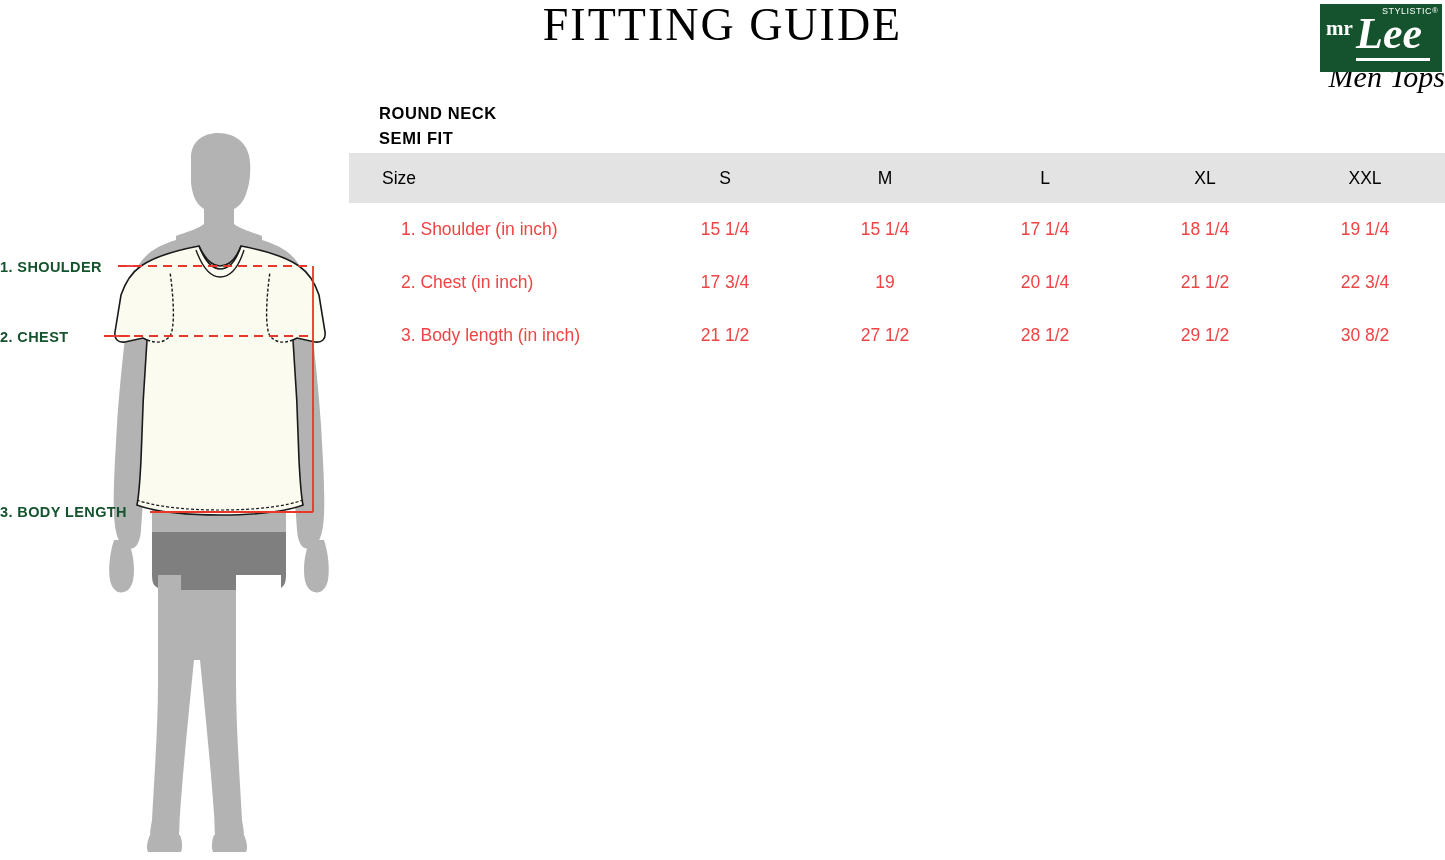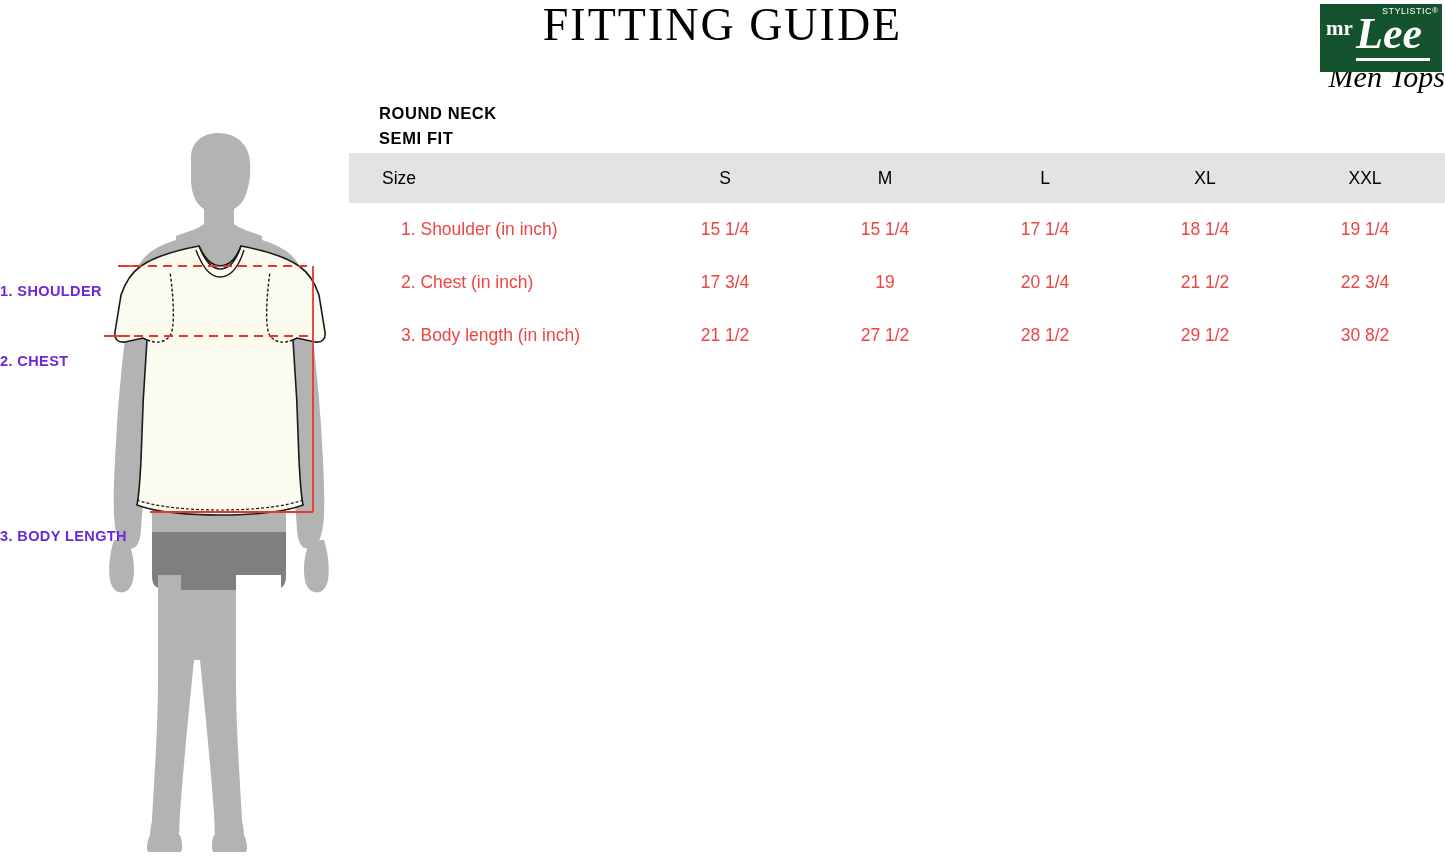--- a/index.html
+++ b/index.html
@@ -143,24 +143,23 @@
   
   .figure {
     position: absolute;
     left: 0; top: 120px;
     width: 349px; height: 740px;
   }
   .meas-label {
     position: absolute;
     font-size: 14.5px;
     font-weight: bold;
-    color: #6d28d9;
+    color: #14532d;
     letter-spacing: 0.4px;
     white-space: nowrap;
-    margin-top: 24px;
   }
   .lbl-shoulder { left: 0px;  top: 139px; }
   .lbl-chest    { left: 0px;  top: 209px; }
   .lbl-body     { left: 0px;  top: 384px; }
 </style>
 </head>
 <body>
 
 <div id="page">
 

